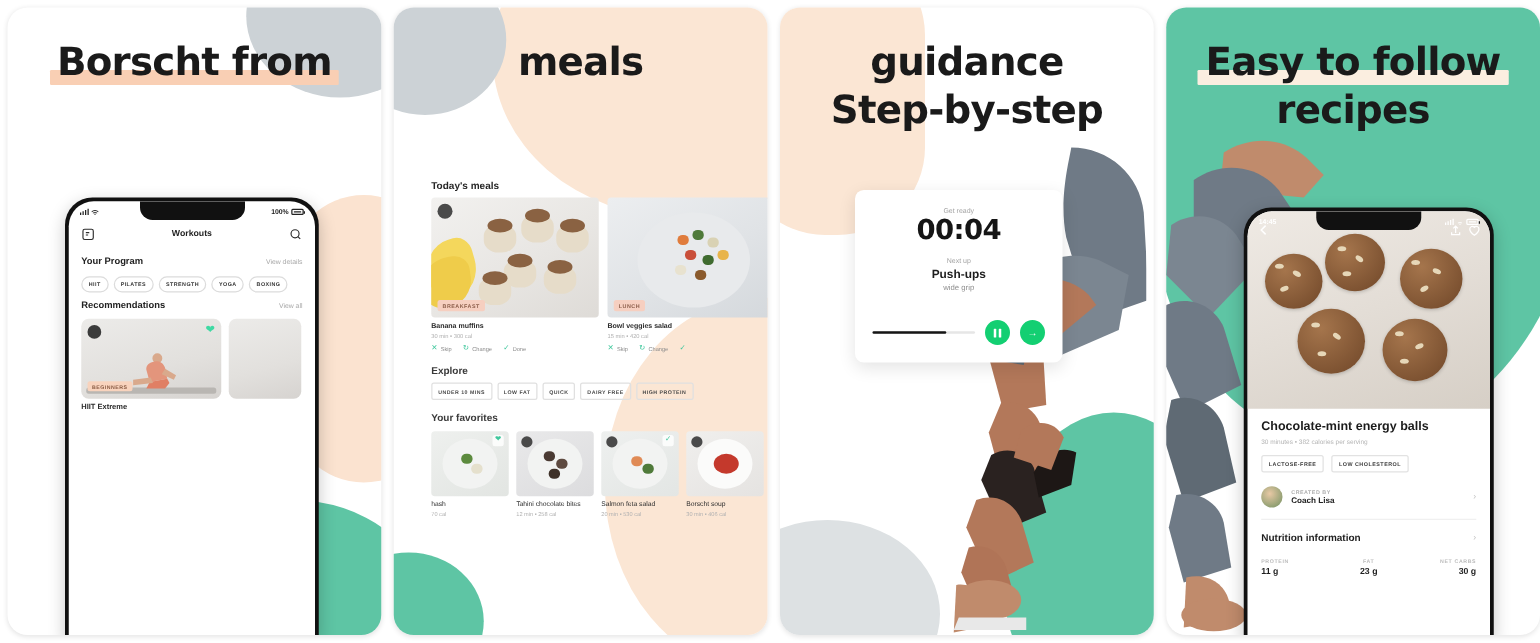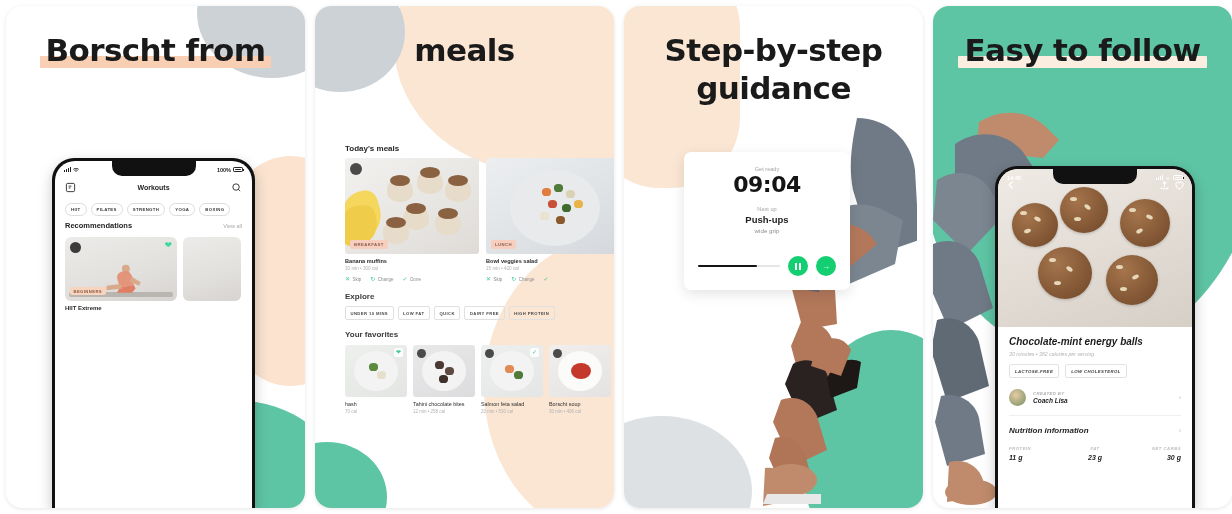--- a/index.html
+++ b/index.html
@@ -172,21 +172,21 @@
   .cbtn .pz b { width:1.8px; height:7px; background:#fff; display:block; border-radius:.5px; }
 
   
   .p4 .athlete2 { position:absolute; left:-6px; top:78px; width:148px; height:424px; z-index:4; }
   .recipe-hero { height:158px; position:relative; background:linear-gradient(160deg,#efeae4 0%,#e3ddd6 50%,#d6cfc6 100%); overflow:hidden; }
   .eb { position:absolute; border-radius:50%; background:radial-gradient(circle at 35% 30%,#a5754c,#6f4628); box-shadow:0 1px 3px rgba(0,0,0,.2); }
   .eb i { position:absolute; width:7px; height:4px; border-radius:50%; background:#e6d7b8; }
   .r-back { position:absolute; left:7px; top:8px; width:12px; height:12px; color:#fff; }
   .r-share { position:absolute; right:22px; top:8px; width:11px; height:11px; color:#fff; }
   .r-heart { position:absolute; right:7px; top:8px; width:11px; height:11px; color:#fff; }
-  .r-body { padding:9px 11px 0;font-style:italic; }
+  .r-body { padding:9px 11px 0; }
   .r-title { font-size:10px; font-weight:800; color:#1c1c1c; }
   .r-sub { font-size:5.2px; color:#b4b4b4; padding-top:4px; }
   .r-tags { display:flex; gap:6px; padding-top:7px; }
   .r-tag { border:.8px solid #e2e2e2; border-radius:2px; padding:3.5px 5px; font-size:4.3px; font-weight:700; letter-spacing:.4px; color:#3e3e3e; }
   .r-row { display:flex; align-items:center; gap:7px; padding:11px 0 9px; border-bottom:.8px solid #f0f0f0; }
   .r-av { width:17px; height:17px; border-radius:50%; background:radial-gradient(circle at 40% 35%,#e8c9a5,#6f8f5f); flex:0 0 auto; }
   .r-cb { font-size:4.3px; color:#b0b0b0; letter-spacing:.4px; font-weight:700; }
   .r-cn { font-size:6.5px; color:#222; font-weight:700; padding-top:1.5px; }
   .r-chev { margin-left:auto; color:#c2c2c2; font-size:7px; }
   .r-nut { display:flex; align-items:center; padding:10px 0 7px; }
@@ -245,20 +245,24 @@
           </span>
           <span class="nav-title">Workouts</span>
           <span class="ic">
             <svg viewBox="0 0 24 24" fill="none" stroke="#2c2c2c" stroke-width="2">
                 <circle cx="11" cy="11" r="7"></circle>
                 <path d="M20 20l-4-4"></path>
               </svg>
           </span>
         </div>
 
+        <div class="sect">
+          <span class="sect-t">Your Program</span>
+          <span class="sect-a">View details</span>
+        </div>
 
 
         <div class="chips">
           <span class="chip">HIIT</span>
           <span class="chip">PILATES</span>
           <span class="chip">STRENGTH</span>
           <span class="chip">YOGA</span>
           <span class="chip">BOXING</span>
         </div>
 
@@ -435,22 +439,22 @@
       </div>
     </div>
   </div>
 
   <div class="panel p3">
     <div class="blob blob-peach"></div>
     <div class="blob blob-grey"></div>
     <div class="blob blob-green"></div>
 
     <div class="headline">
+      <span class="ln">guidance</span>
       <span class="ln">Step-by-step</span>
-      <span class="ln">guidance</span>
     </div>
 
     <svg class="athlete" viewBox="0 0 210 400">
       <path d="M150 10c30 0 55 22 58 52l4 70-46 16-20-66c-6-30 2-60 4-72z" fill="#6f7a86"></path>
       <path d="M106 120c18-22 44-28 66-20l24 12-8 44-46 20-40-24z" fill="#7b8691"></path>
       <path d="M100 124c20-14 48-12 64 4l6 8-36 30-40-18z" fill="#b3785a"></path>
       <path d="M96 140c18 6 30 22 32 42l2 34-34 6-14-52z" fill="#b3785a"></path>
       <path d="M82 146c16-10 30-4 36 8l-6 30-36-6z" fill="#5f6a74"></path>
       <path d="M94 214c16-2 28 6 32 20l8 46-36 10-14-52z" fill="#b3785a"></path>
       <path d="M86 256c14-8 28-2 34 10l10 36-34 14-18-40z" fill="#2a2220"></path>
@@ -458,21 +462,21 @@
       <path d="M68 330c14-4 26 4 30 16l6 22-28 14-14-32z" fill="#b07457"></path>
       <path d="M58 360c12-2 22 6 26 18l2 14-30 6z" fill="#c08b6c"></path>
       <path d="M120 270c8-16 22-22 34-16l-4 26-26 10z" fill="#1d1715"></path>
       <path d="M110 236c14-10 28-6 34 6l-10 26-30-10z" fill="#b3785a"></path>
       <ellipse cx="84" cy="372" rx="26" ry="16" fill="#c08b6c"></ellipse>
       <path d="M60 386h54v10H56z" fill="#e8e8e8"></path>
     </svg>
 
     <div class="timercard">
       <div class="tc-lbl">Get ready</div>
-      <div class="tc-time">09:04</div>
+      <div class="tc-time">00:04</div>
       <div class="tc-lbl2">Next up</div>
       <div class="tc-ex">Push-ups</div>
       <div class="tc-var">wide grip</div>
       <div class="tc-ctl">
         <span class="tc-prog">
             <i></i>
           </span>
         <span class="cbtn">
             <span class="pz">
               <b></b>
@@ -484,20 +488,21 @@
           </span>
       </div>
     </div>
   </div>
 
   <div class="panel p4">
     <div class="blob-green-big"></div>
 
     <div class="headline">
       <span class="ln"><span class="hl" style="--hlc:#fbeee0">Easy to follow</span></span>
+      <span class="ln">recipes</span>
     </div>
 
     <svg class="athlete2" viewBox="0 0 148 424">
       <path d="M52 38c22-14 48-12 66 4l14 14-16 18-40-4-26-12z" fill="#c08b6c"></path>
       <path d="M28 60c22-16 52-12 68 8l12 18-34 30-46-18z" fill="#6f7a86"></path>
       <path d="M10 96c18-12 40-8 52 8l16 26-38 40-34-34z" fill="#7b8691"></path>
       <path d="M6 160c18-8 38 0 46 18l14 46-44 22-22-50z" fill="#6f7a86"></path>
       <path d="M10 236c18-6 36 4 42 22l10 44-42 16-16-52z" fill="#5f6a74"></path>
       <path d="M14 312c18-4 34 6 38 22l6 36-38 12-12-44z" fill="#6f7a86"></path>
       <path d="M22 378c16-4 30 4 34 18l2 16-38 6z" fill="#c08b6c"></path>

